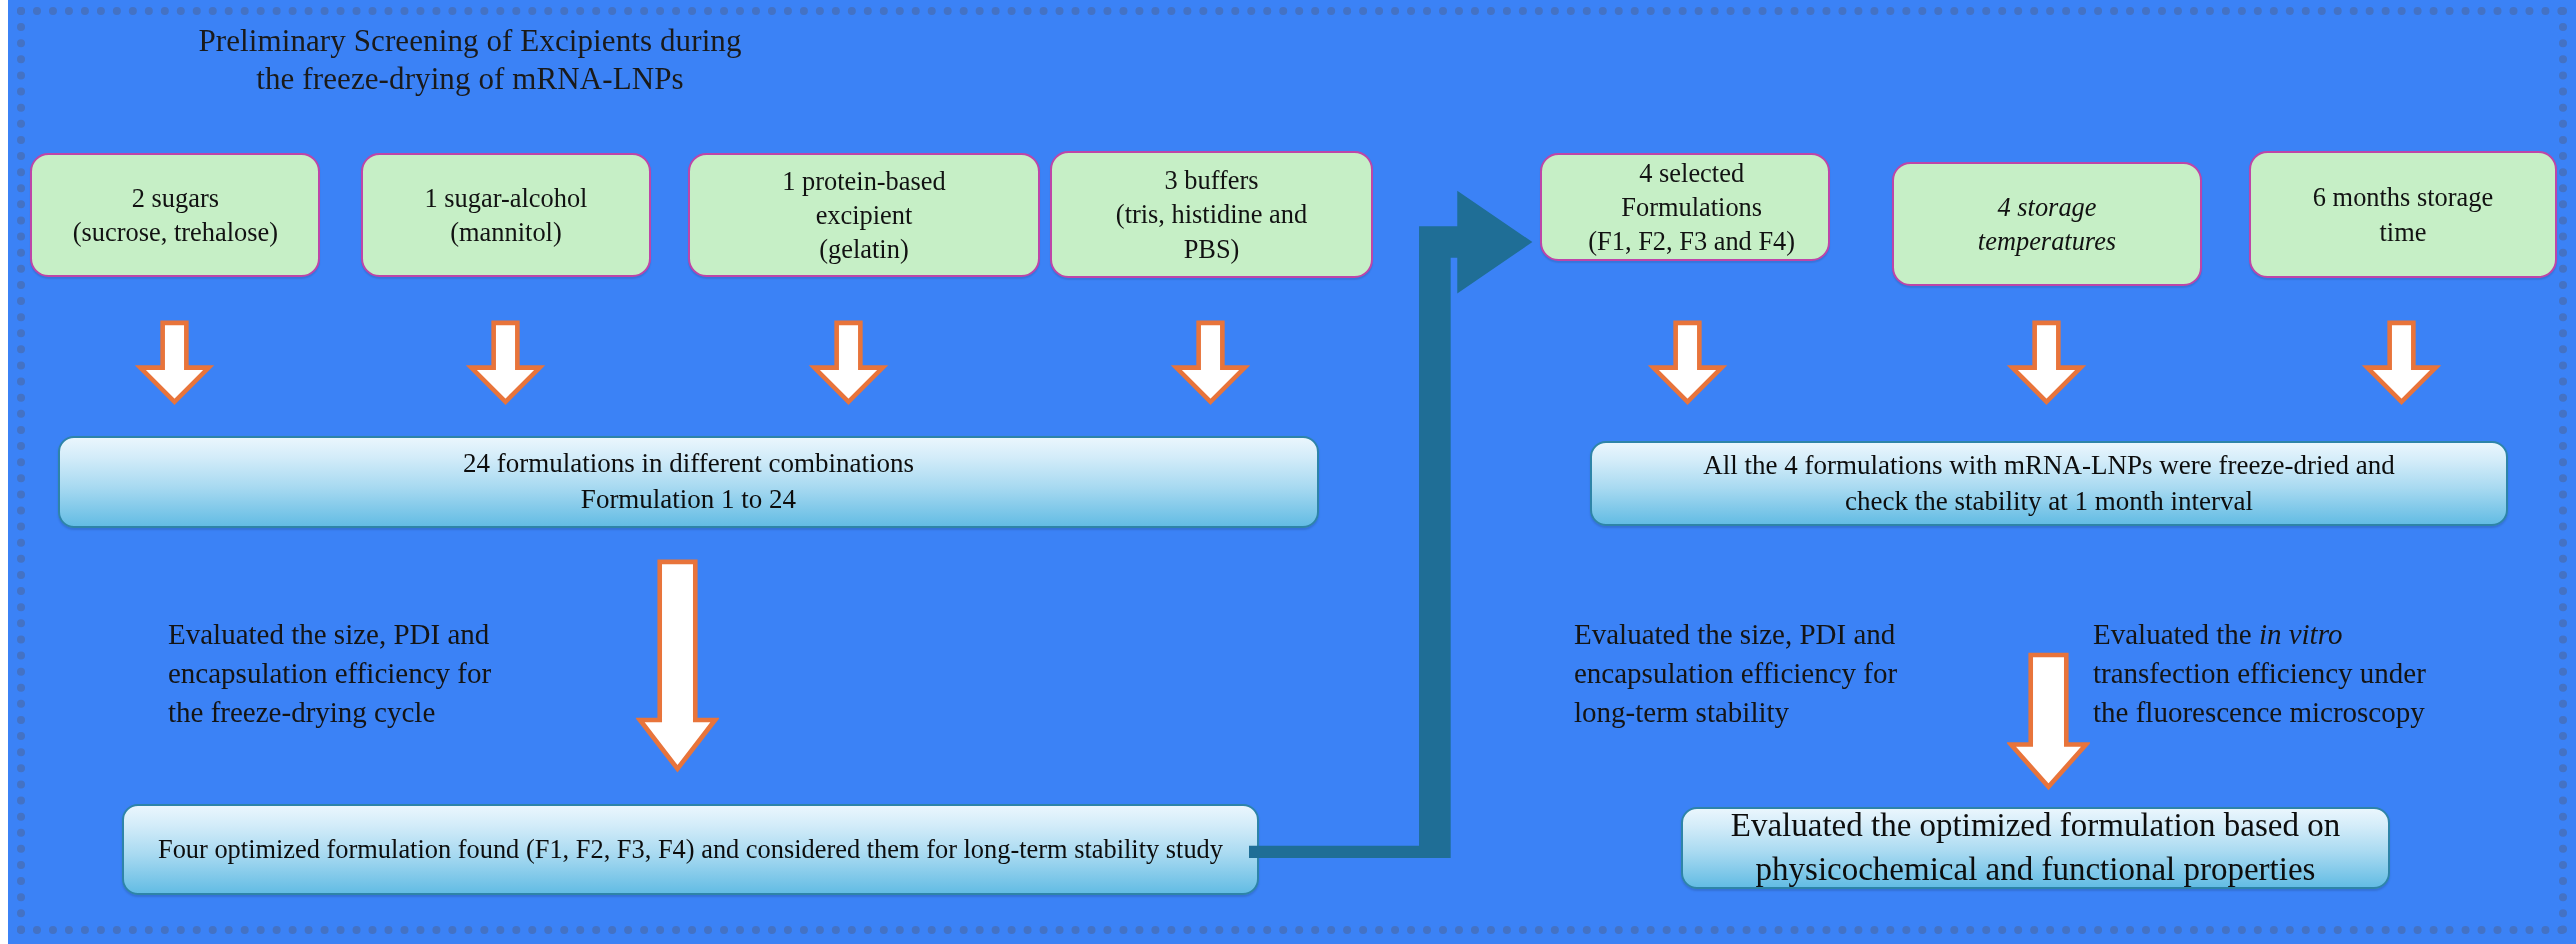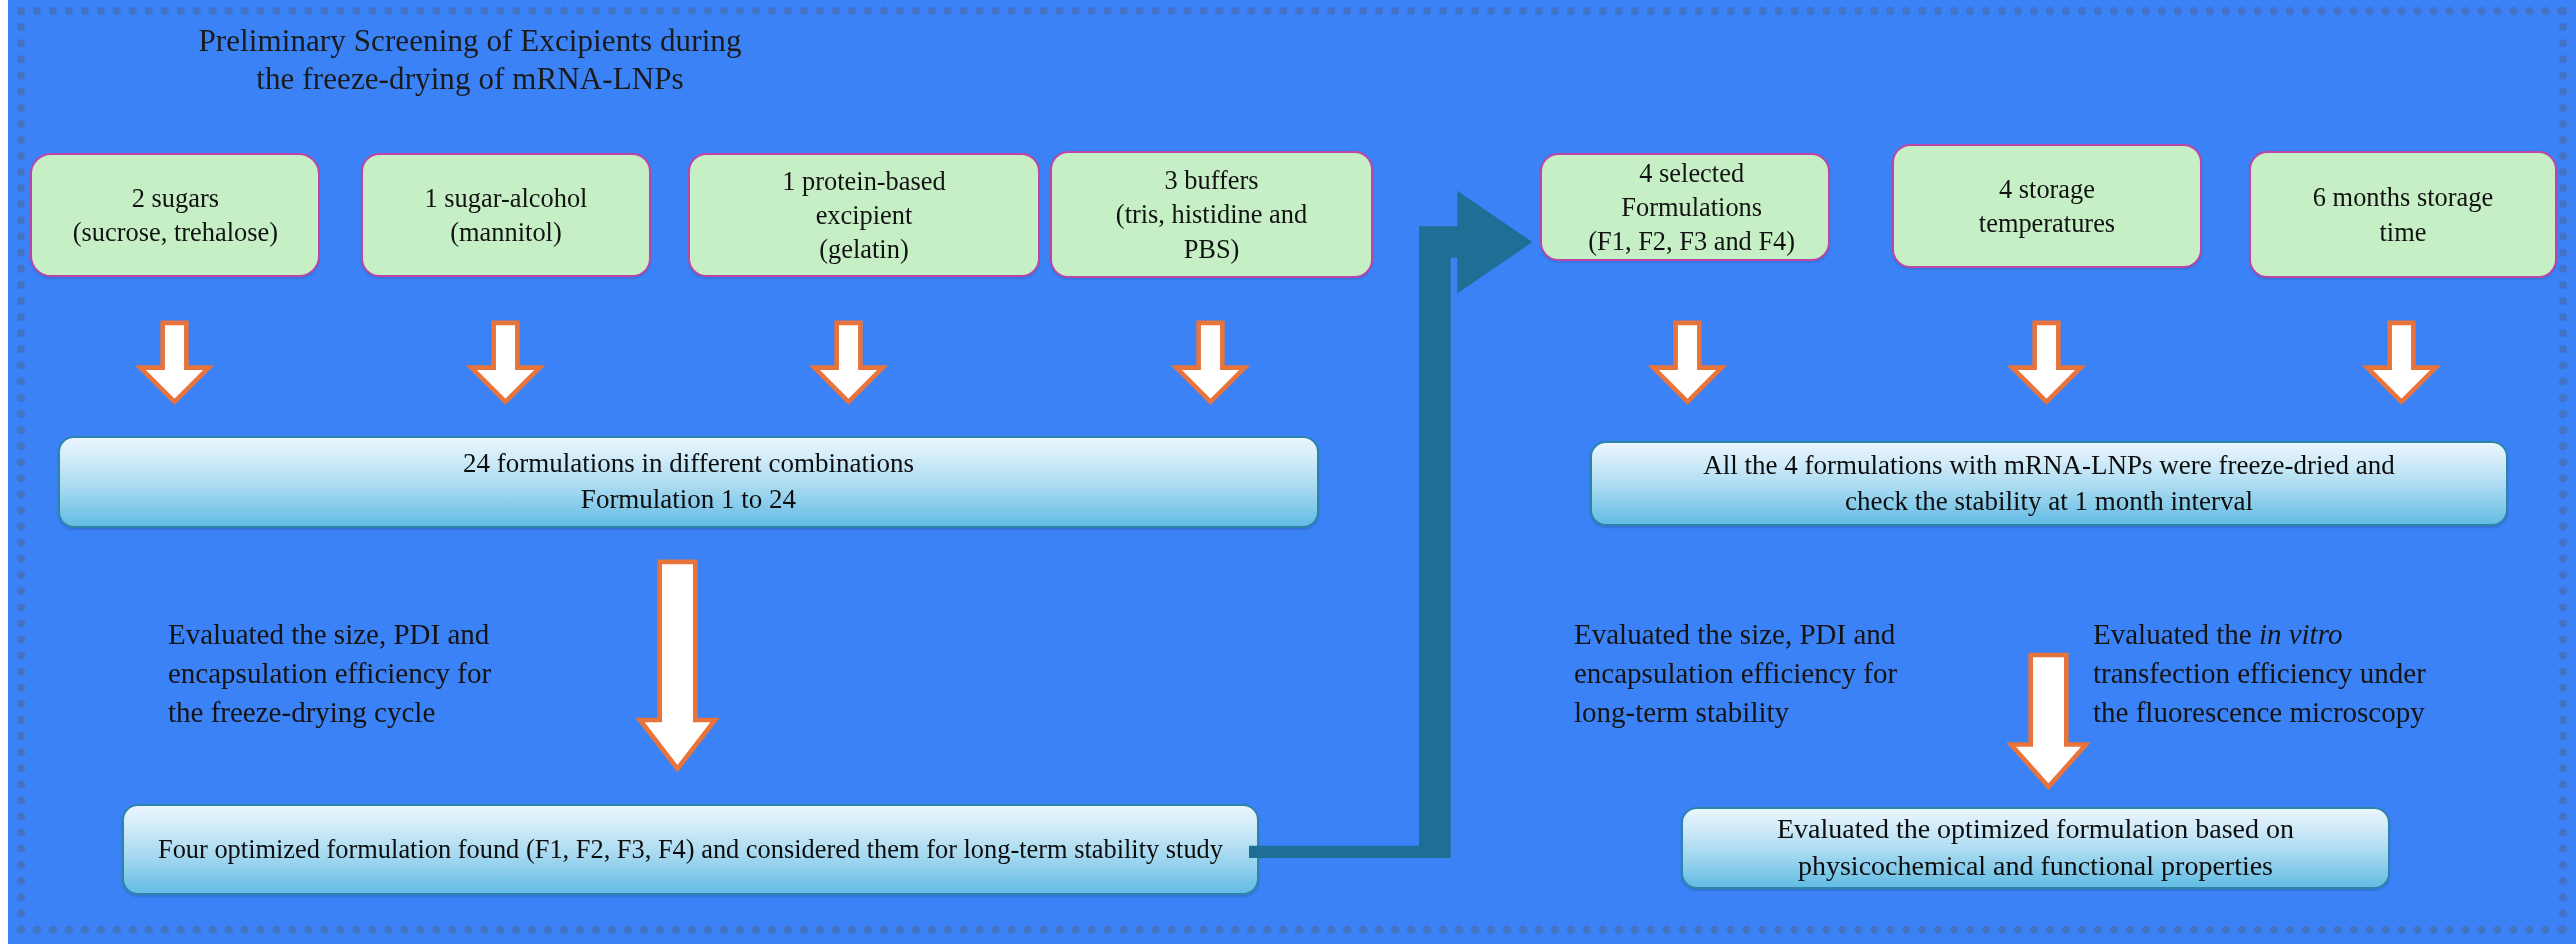--- a/index.html
+++ b/index.html
@@ -102,35 +102,35 @@
 <body>
 
 <div id="page">
 
   <div class="frame"></div>
 
   <div class="section-title" style="left:132px; top:22.4px; width:660px;">Preliminary Screening of Excipients during
 the freeze-drying of mRNA-LNPs</div>
 
 
-  <div class="green-box" style="left:22.4px;  top:153px; width:290px; height:124px;border-radius:21px;">2 sugars
+  <div class="green-box" style="left:22.4px;  top:153px; width:290px; height:124px;">2 sugars
 (sucrose, trehalose)</div>
   <div class="green-box" style="left:353px; top:153px; width:290px; height:124px;">1 sugar-alcohol
 (mannitol)</div>
   <div class="green-box" style="left:680px; top:153px; width:352px; height:124px;">1 protein-based
 excipient
 (gelatin)</div>
   <div class="green-box" style="left:1042px; top:151px; width:323px; height:127px;">3 buffers
 (tris, histidine and
 PBS)</div>
 
   <div class="green-box" style="left:1532px; top:153px; width:290px; height:108px;padding-left:20px;">4 selected
 Formulations
 (F1, F2, F3 and F4)</div>
-  <div class="green-box" style="left:1884px; top:144px; width:310px; height:124px;">4 storage
+  <div class="green-box" style="left:1884px; top:162px; width:310px; height:124px;font-style:italic;">4 storage
 temperatures</div>
   <div class="green-box" style="left:2241px; top:151px; width:308px; height:127px;">6 months storage
 time</div>
 
   <svg class="arrow-svg" style="left:127px; top:320px;" width="79" height="86" viewBox="0 0 120 130">
     <path d="M42 4 H78 V72 H112 L60 124 L8 72 H42 Z" fill="#ffffff" stroke="#E8743B" stroke-width="7" stroke-linejoin="miter"></path>
   </svg>
   <svg class="arrow-svg" style="left:458px; top:320px;" width="79" height="86" viewBox="0 0 120 130">
     <path d="M42 4 H78 V72 H112 L60 124 L8 72 H42 Z" fill="#ffffff" stroke="#E8743B" stroke-width="7" stroke-linejoin="miter"></path>
   </svg>
@@ -170,21 +170,21 @@
   <div class="note" style="left:1566px; top:615px; width:449px;">Evaluated the size, PDI and
 encapsulation efficiency for
 long-term stability</div>
 
   <div class="note" style="left:2085px; top:615px; width:456px;"><span>Evaluated the </span><i>in vitro</i><span>
 transfection efficiency under
 the fluorescence microscopy</span></div>
 
   <div class="blue-box" style="left:114px; top:804px; width:1137px; height:91px; font-size:26.4px;">Four optimized formulation found (F1, F2, F3, F4)  and considered them for long-term stability study</div>
 
-  <div class="blue-box" style="left:1673px; top:807px; width:709px; height:82px; font-size:28px;">Evaluated the optimized formulation based on
+  <div class="blue-box" style="left:1673px; top:807px; width:709px; height:82px; font-size:33px;">Evaluated the optimized formulation based on
 physicochemical and functional properties</div>
 
   <svg class="connector" style="left:1241px; top:185px;" width="290" height="673" viewBox="0 0 440 1020">
 
     <path d="M0 1002
              L258 1002
              L258 62
              L316 62
              L316 8
              L430 86

